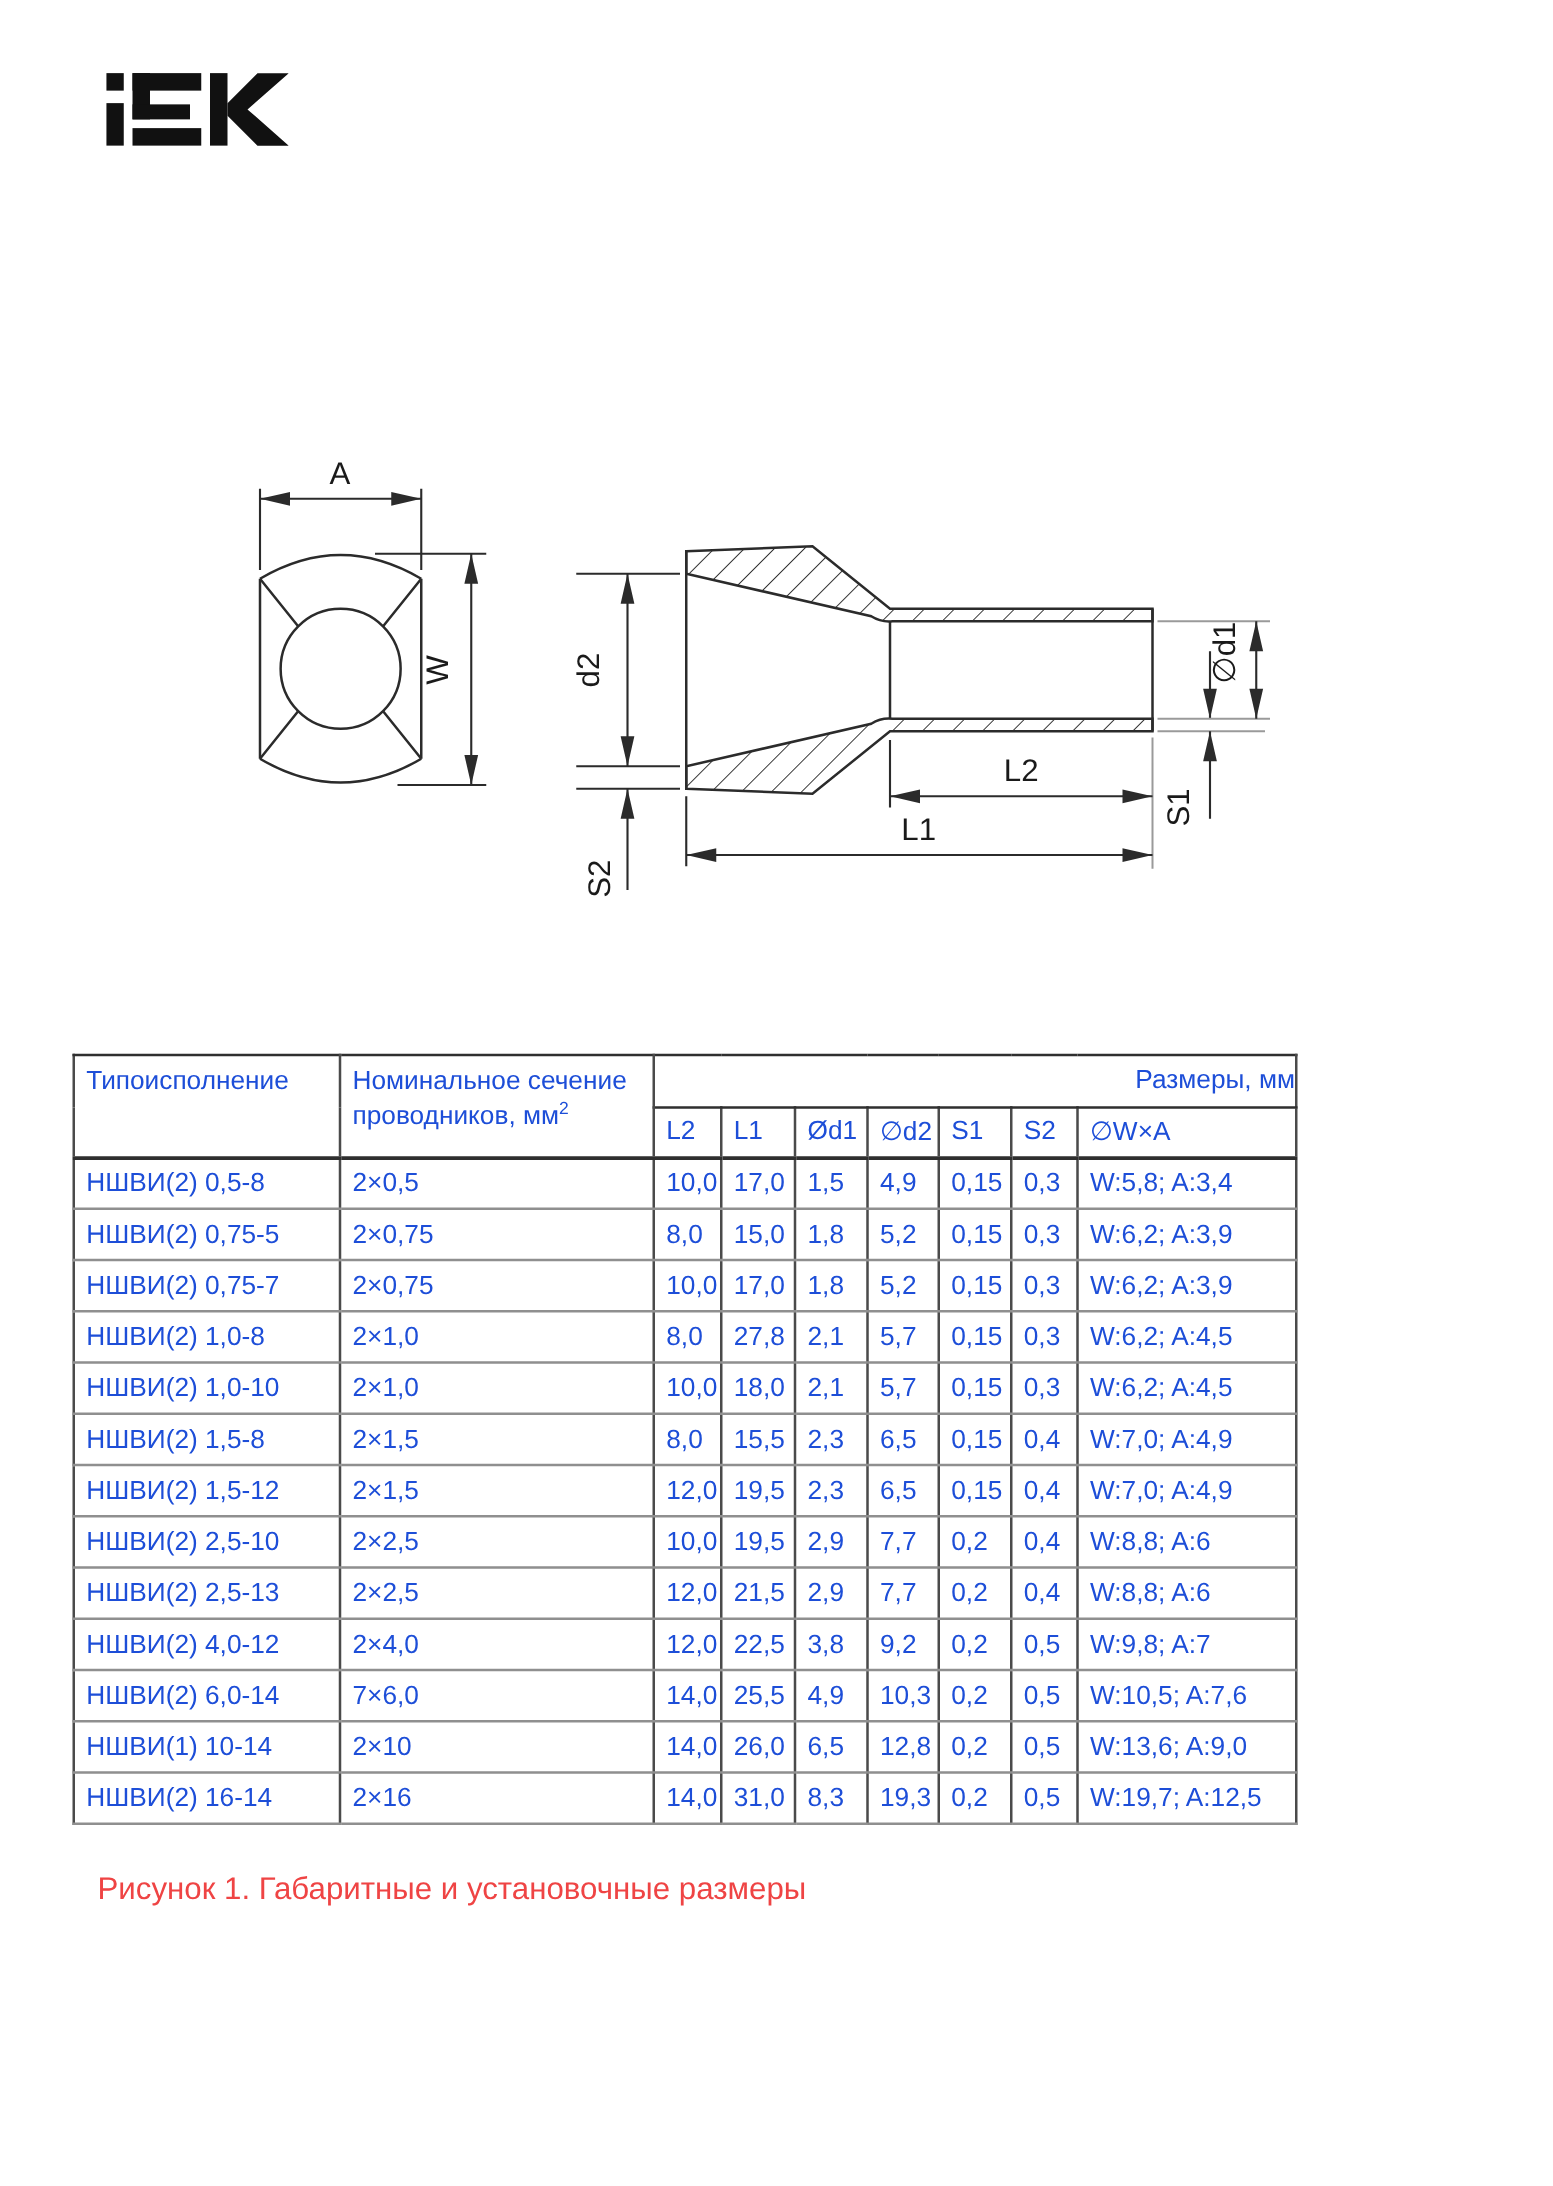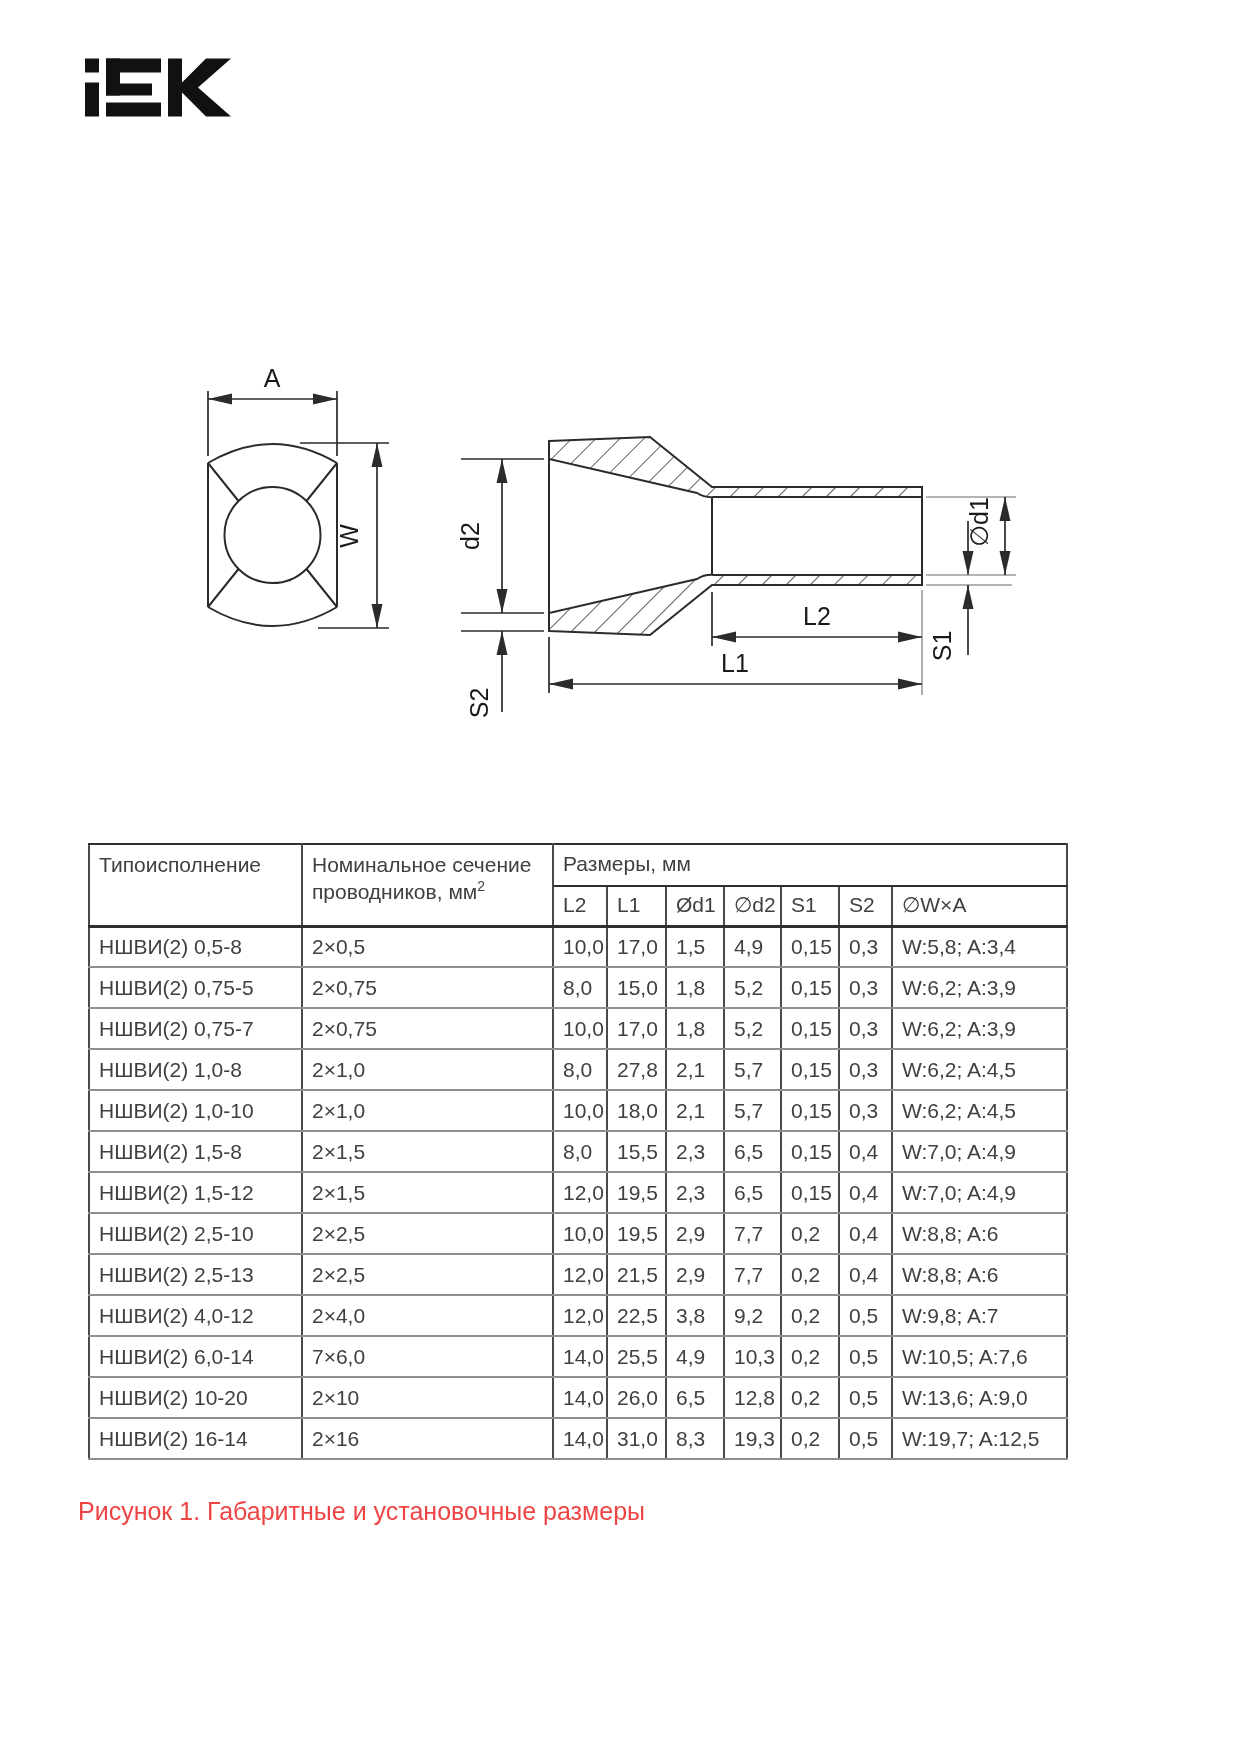--- a/index.html
+++ b/index.html
@@ -12,29 +12,29 @@
   
   #logo{left:85px;top:57px;width:146px;height:60px;}
   
   #drawing{left:140px;top:330px;width:900px;height:400px;}
   #drawing .ln{stroke:#2b2b2b;stroke-width:2;fill:none;}
   #drawing .dim{stroke:#2b2b2b;stroke-width:1.7;fill:none;}
   #drawing .ext{stroke:#9a9a9a;stroke-width:1.6;fill:none;}
   #drawing .ar{fill:#2b2b2b;stroke:none;}
   #drawing text{font-family:"Liberation Sans","DejaVu Sans",sans-serif;font-size:25px;fill:#1a1a1a;}
   
-  #dim-table{left:88px;top:843px;width:978px;border-collapse:collapse;table-layout:fixed;
-    font-size:21px;color:#404040;}
+  #dim-table{left:58px;top:843px;width:978px;border-collapse:collapse;table-layout:fixed;
+    font-size:21px;color:#1d4ed8;}
   #dim-table th,#dim-table td{
     border-left:2px solid #4a4a4a;border-right:2px solid #4a4a4a;
     font-weight:400;text-align:left;padding:0 0 0 9px;box-sizing:border-box;
     white-space:nowrap;overflow:hidden;
   }
   #dim-table thead th{border-top:2px solid #2f2f2f;vertical-align:top;padding-top:7px;}
-  #dim-table th.grp{height:42px;border-bottom:2px solid #2f2f2f;}
+  #dim-table th.grp{height:42px;border-bottom:2px solid #2f2f2f;text-align:right;}
   #dim-table th.sub{height:40px;border-bottom:3px solid #2f2f2f;padding-top:6px;}
   #dim-table th.span2{border-bottom:3px solid #2f2f2f;white-space:normal;line-height:1.25;}
   #dim-table tbody td{height:41px;border-bottom:2px solid #8f8f8f;vertical-align:middle;}
   sup{font-size:14px;}
   
   #caption{left:78px;top:1497px;font-size:25px;color:#ef4444;}
 </style>
 </head>
 <body>
 
@@ -299,21 +299,21 @@
           <td>14,0</td>
           <td>25,5</td>
           <td>4,9</td>
           <td>10,3</td>
           <td>0,2</td>
           <td>0,5</td>
           <td>W:10,5; A:7,6</td>
         </tr>
 
         <tr>
-          <td>НШВИ(2) 10-20</td>
+          <td>НШВИ(1) 10-14</td>
           <td>2×10</td>
           <td>14,0</td>
           <td>26,0</td>
           <td>6,5</td>
           <td>12,8</td>
           <td>0,2</td>
           <td>0,5</td>
           <td>W:13,6; A:9,0</td>
         </tr>
 

